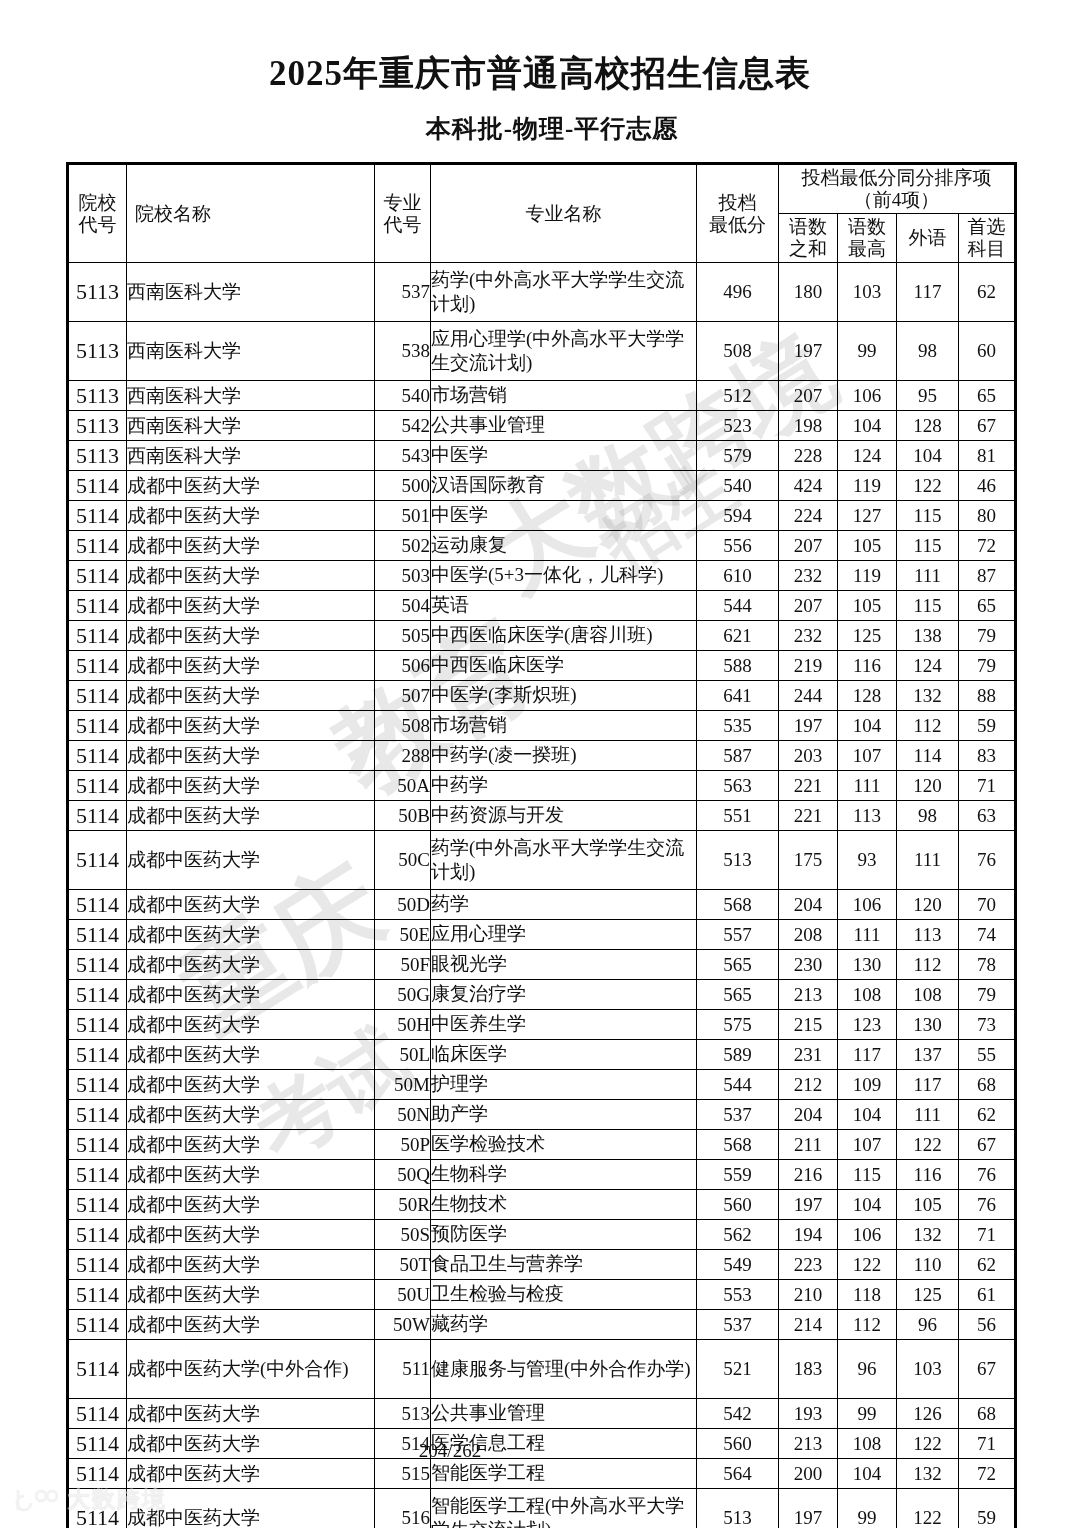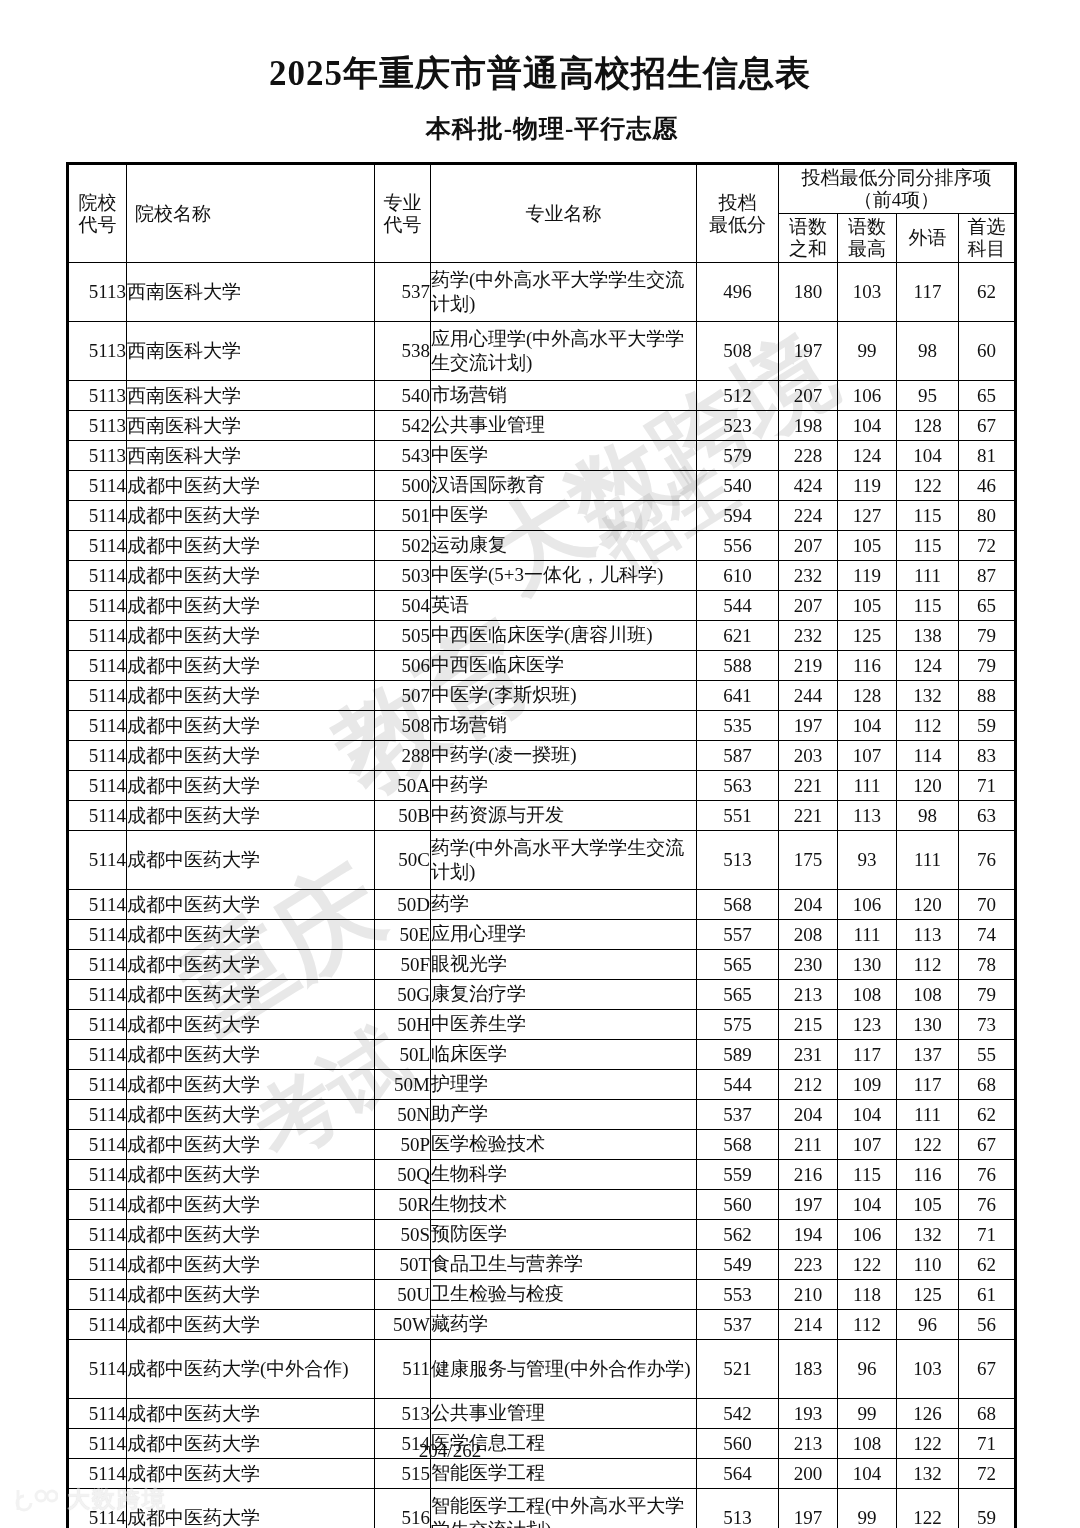--- a/index.html
+++ b/index.html
@@ -111,23 +111,23 @@
   th.hd-sub-wide    { width: 62px; }
 
   .hdr-group {
     text-align: center;
     font-size: 19px;
     line-height: 1.18;
     padding: 3px 0 2px 0;
   }
 
   td.c-code {
-    text-align: right;
+    text-align: center;
     padding-left: 6px;
-    font-size: 19px;
+    font-size: 22px;
     height: 29px;
   }
   td.c-school {
     text-align: left;
     padding-left: 7px;
     font-size: 19px;
     margin-left: 40px;
   }
   td.c-majorcode {
     text-align: right;

